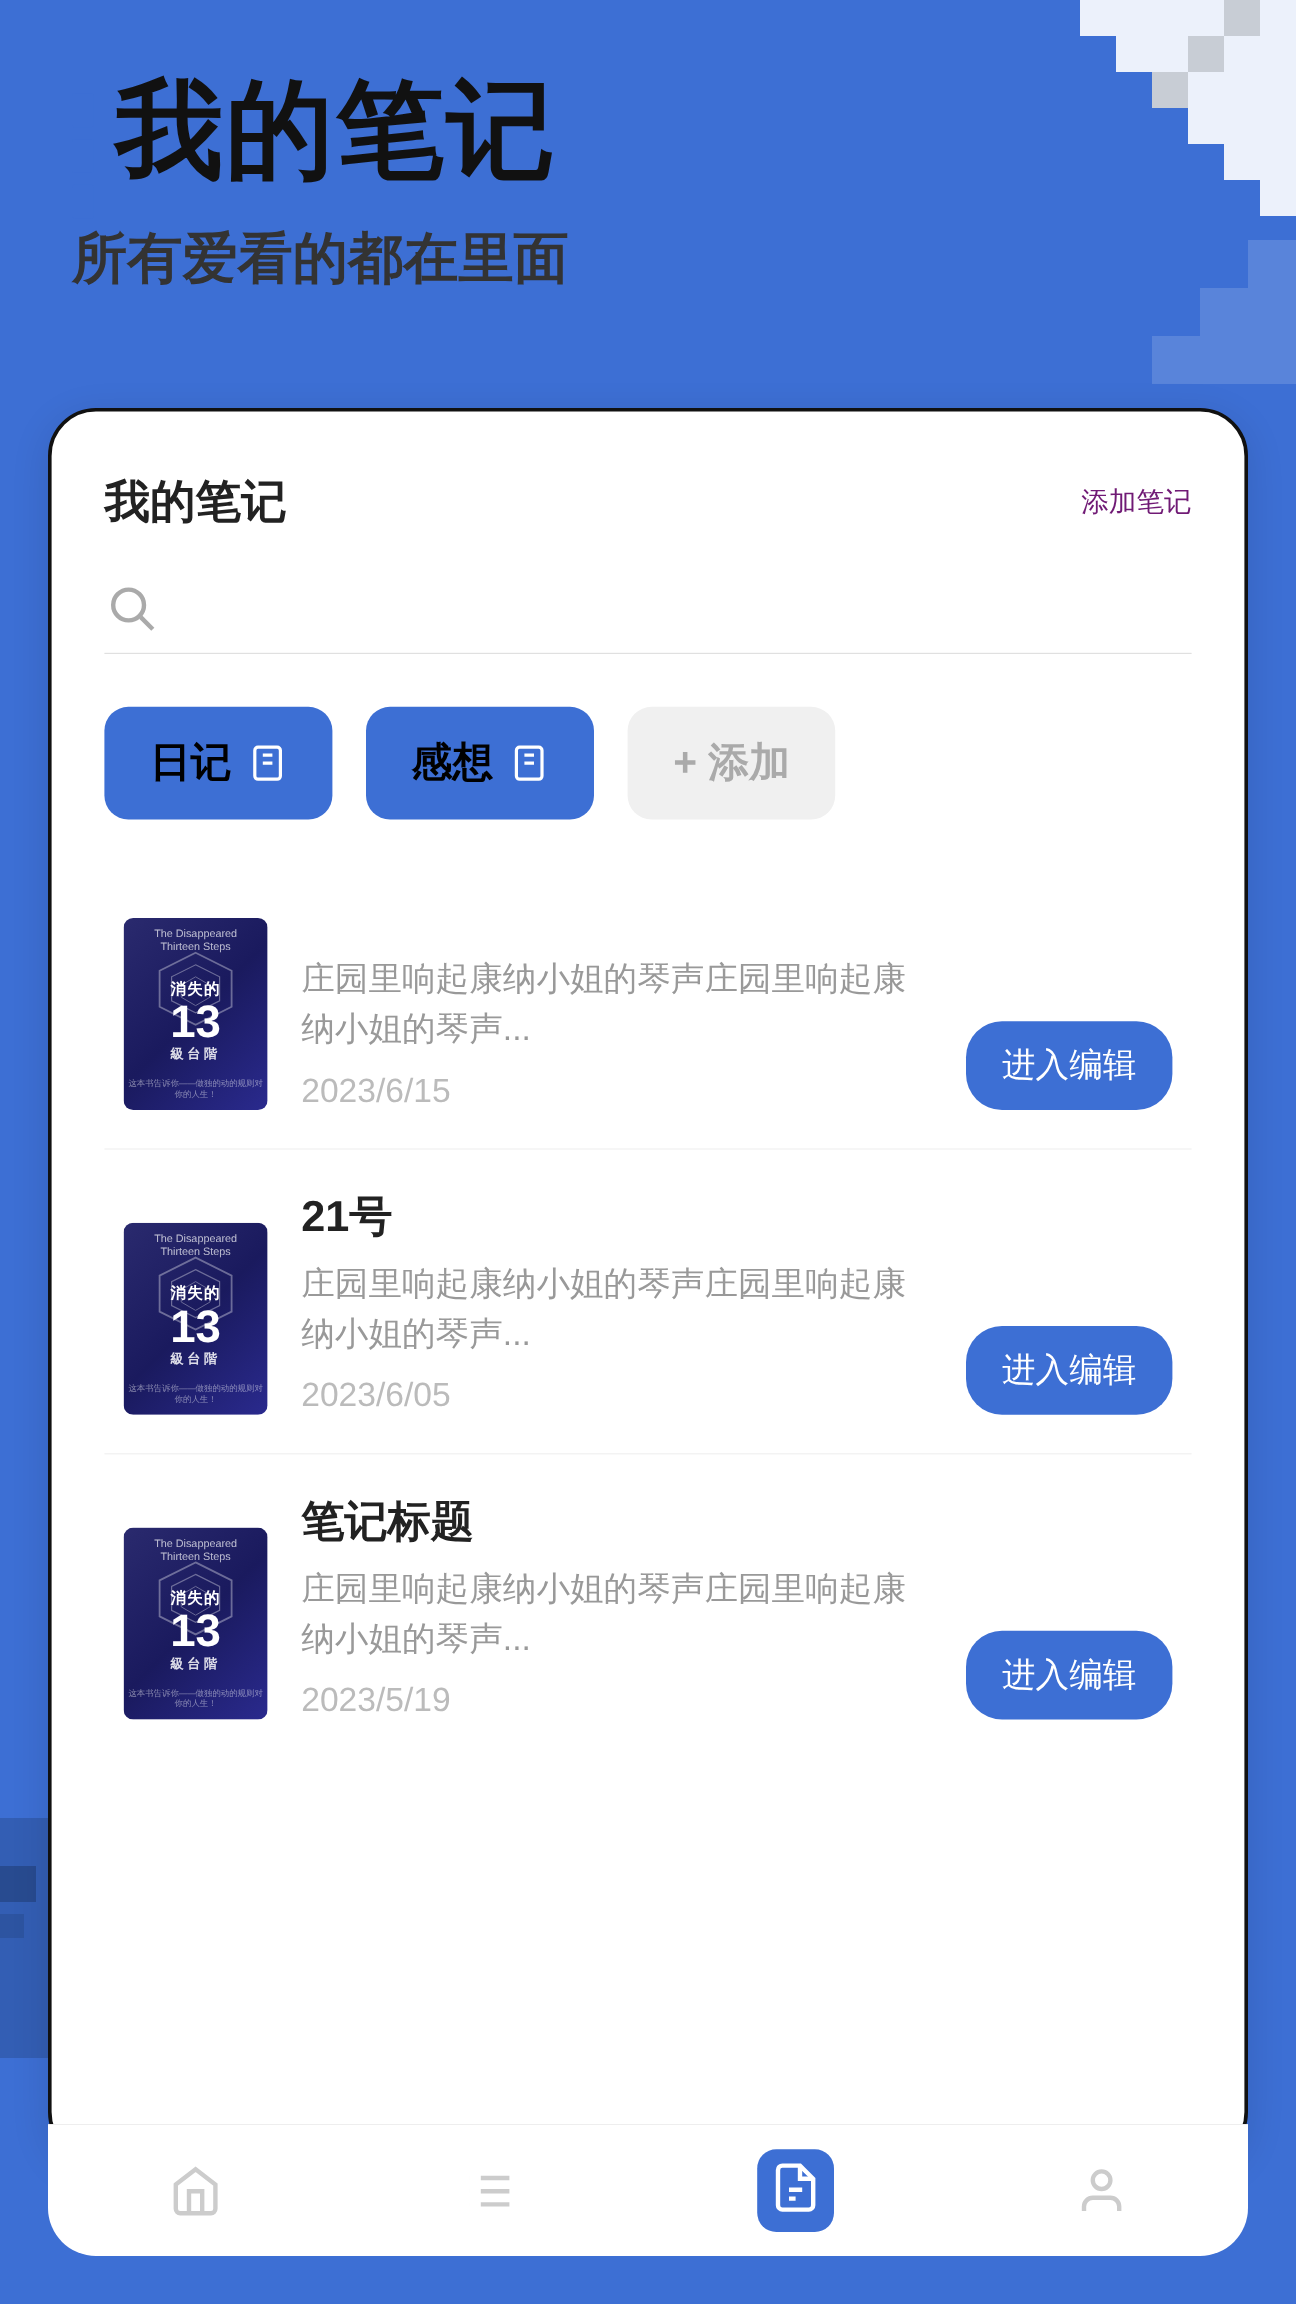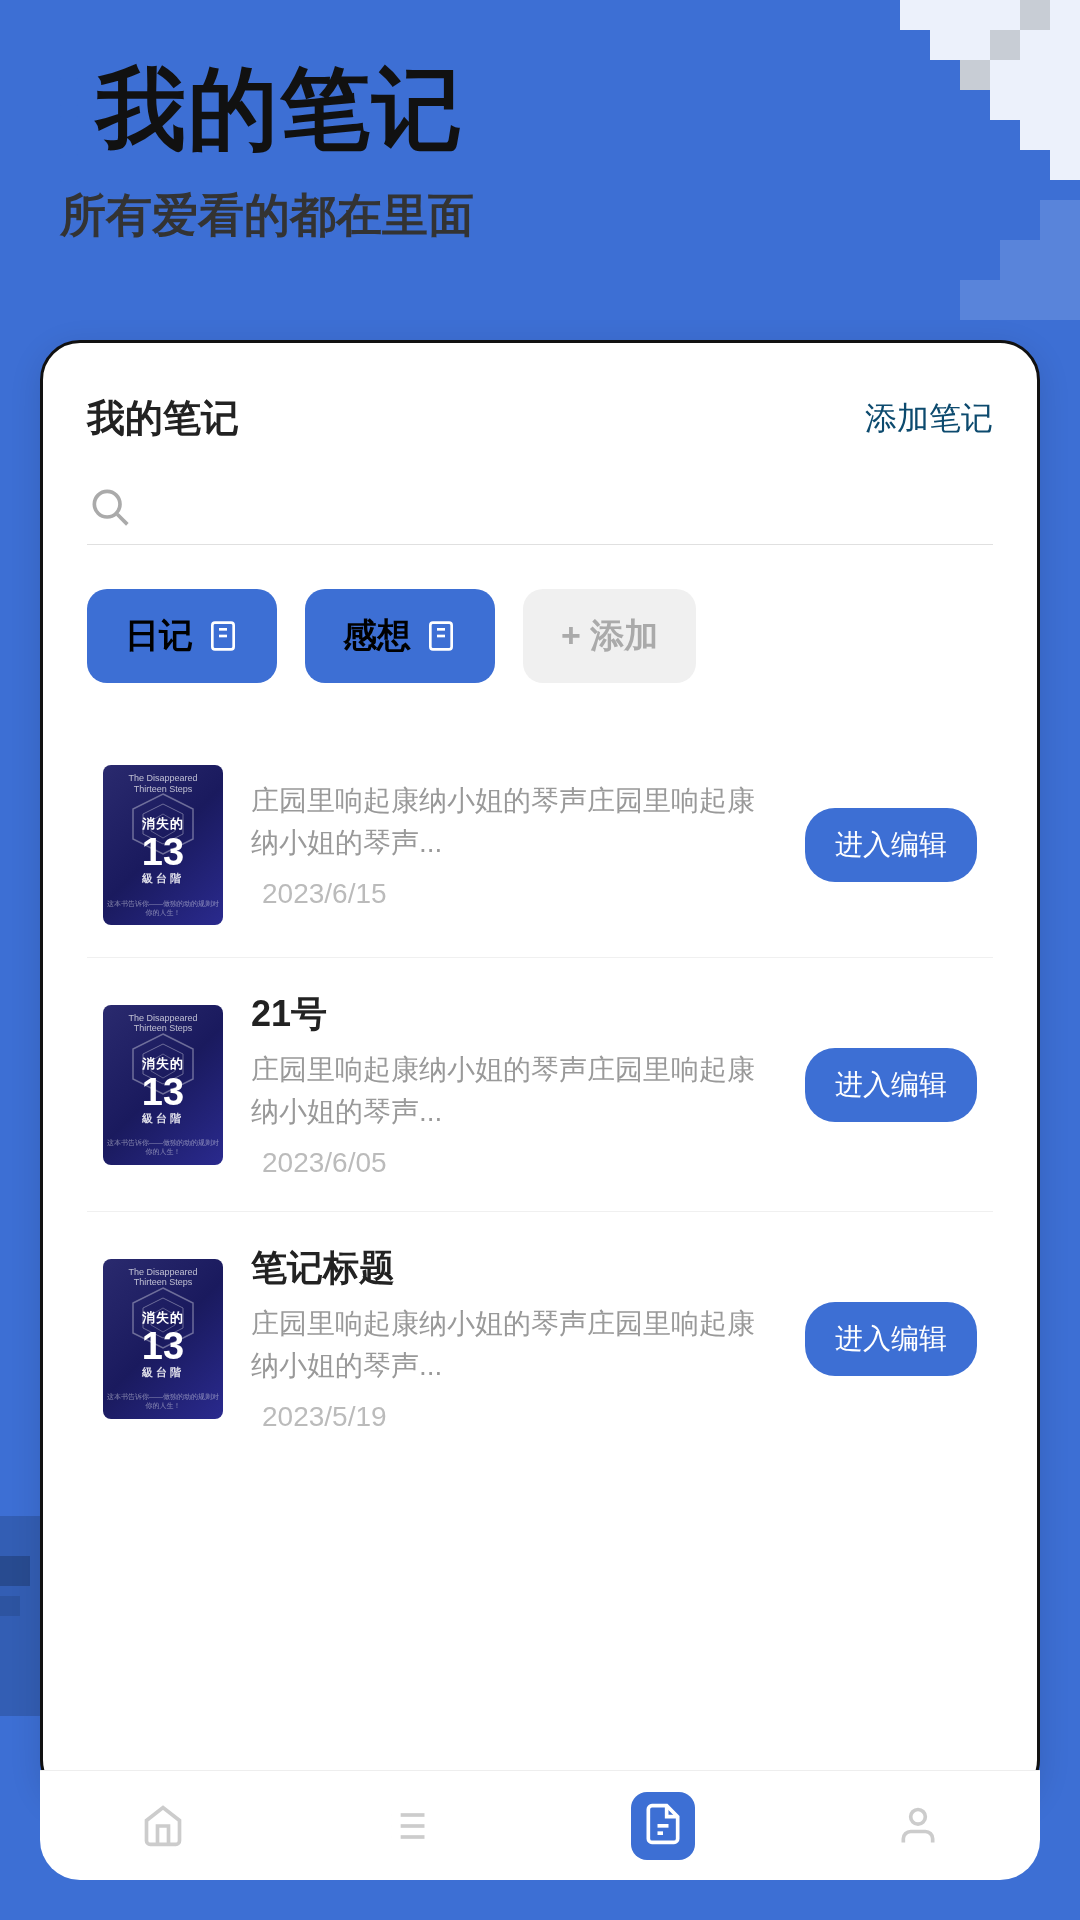--- a/index.html
+++ b/index.html
@@ -84,22 +84,22 @@
       margin-bottom: 40px;
     }
 
     .card-title {
       font-size: 38px;
       font-weight: 600;
       color: #222;
     }
 
     .card-add-btn {
-      font-size: 32px;
-      color: #0c4a6e;
+      font-size: 23px;
+      color: #701a75;
       cursor: pointer;
     }
 
     
     .search-bar {
       display: flex;
       align-items: center;
       border-bottom: 1.5px solid #e0e0e0;
       padding-bottom: 16px;
       margin-bottom: 44px;
@@ -188,21 +188,21 @@
 
     
     .note-list {
       display: flex;
       flex-direction: column;
       gap: 0;
     }
 
     .note-item {
       display: flex;
-      align-items: center;
+      align-items: flex-end;
       gap: 28px;
       padding: 32px 16px;
       border-bottom: 1px solid #f0f0f0;
     }
 
     .note-item:last-child {
       border-bottom: none;
     }
 
     
@@ -257,21 +257,20 @@
       margin-bottom: 14px;
       overflow: hidden;
       display: -webkit-box;
       -webkit-line-clamp: 2;
       -webkit-box-orient: vertical;
     }
 
     .note-date {
       font-size: 28px;
       color: #bbb;
-      margin-left: 11px;
     }
 
     .note-edit-btn {
       background: #3d6fd4;
       color: #fff;
       border: none;
       border-radius: 30px;
       padding: 18px 30px;
       font-size: 28px;
       font-weight: 500;

